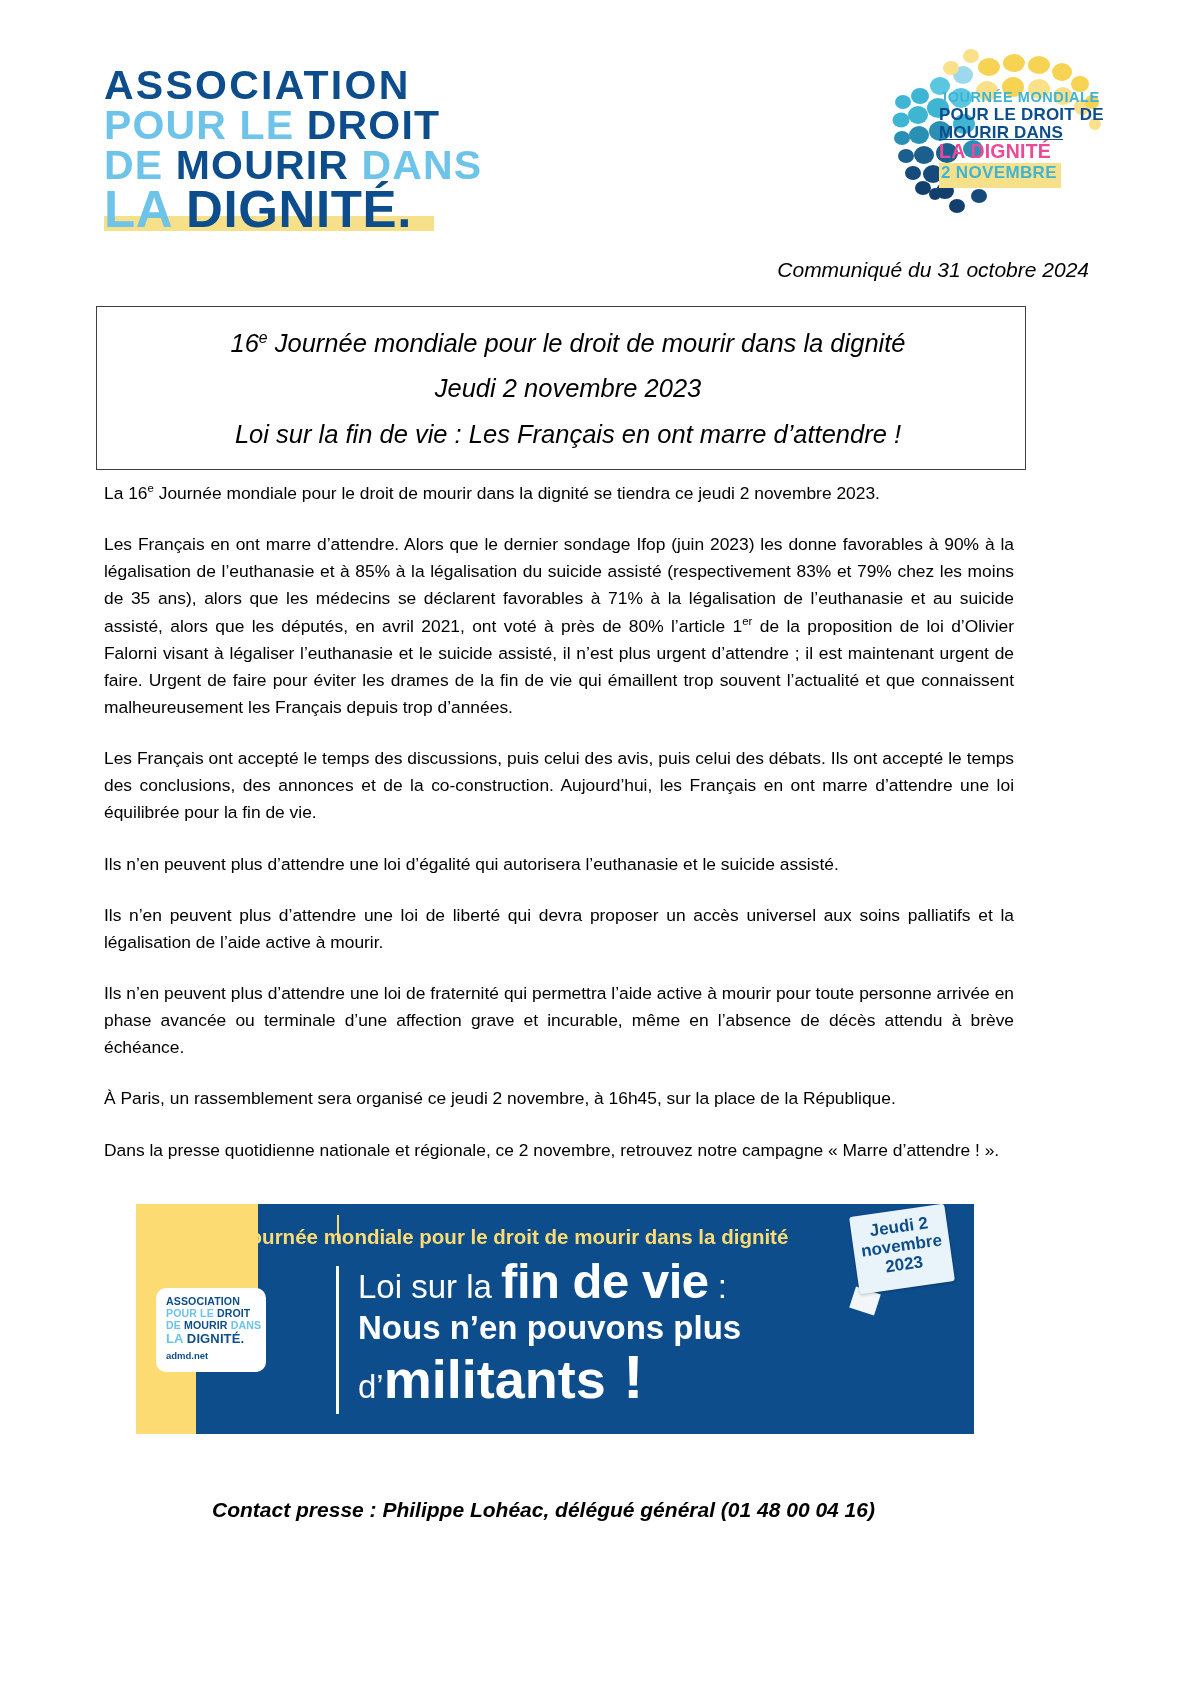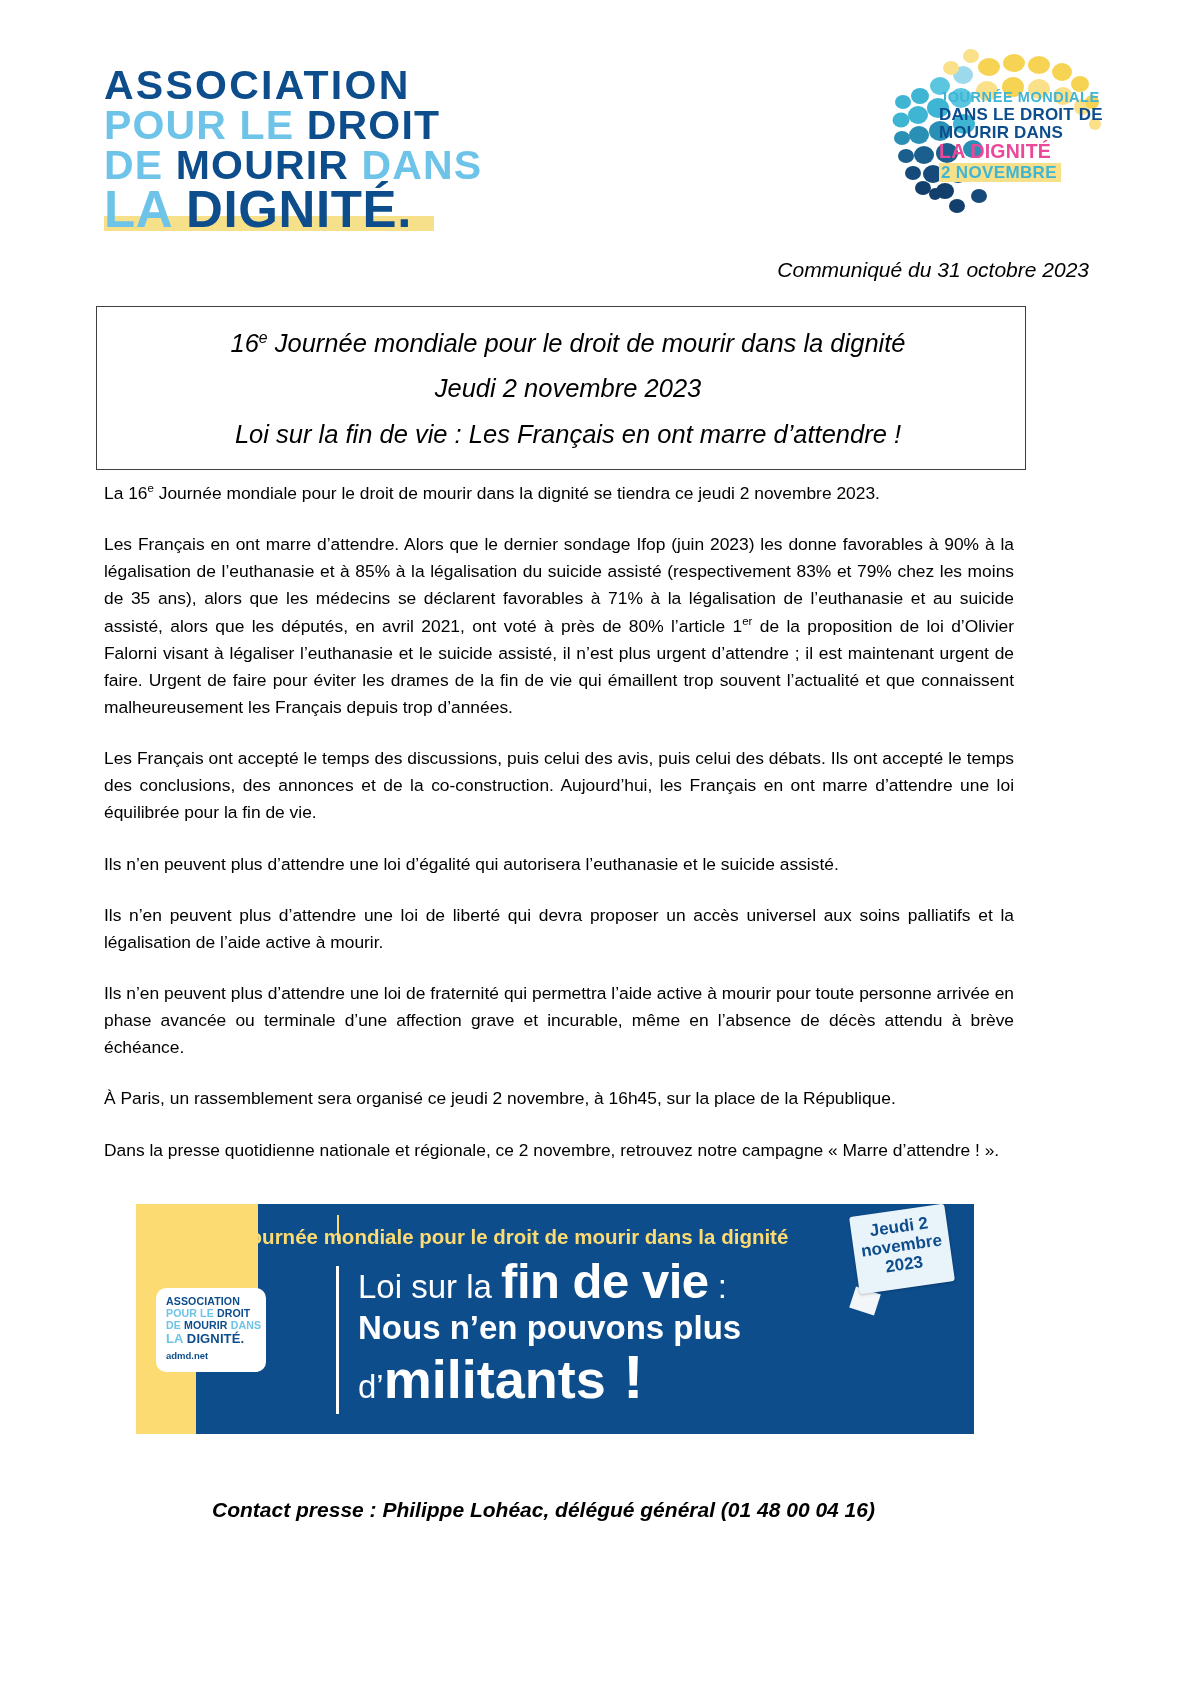--- a/index.html
+++ b/index.html
@@ -39,24 +39,24 @@
   }
   .l4wrap{position:relative;display:inline-block;}
 
   
   .globe-logo{position:absolute;right:80px;top:34px;width:250px;height:185px;}
   .globe-logo svg{display:block;}
   .jm-text{position:absolute;left:78px;top:56px;line-height:1.0;}
   .jm-text .t{font-weight:bold;white-space:nowrap;font-family:"Liberation Sans", sans-serif;}
   .jm-t1{font-size:14.5px;color:#3fb5d4;letter-spacing:0.04em;}
   .jm-t2{font-size:17px;color:#0d4d8c;letter-spacing:0.012em;margin-top:1px;}
-  .jm-t3{font-size:17px;color:#0d4d8c;letter-spacing:0.012em;margin-top:1px;}
+  .jm-t3{font-size:17px;color:#0d4d8c;letter-spacing:0.012em;margin-top:1px;text-decoration:underline;}
   .jm-t4{font-size:19.5px;color:#ec4899;letter-spacing:0.012em;margin-top:1px;}
   .jm-t5{font-size:17px;color:#3fb5d4;letter-spacing:0.02em;margin-top:2px;
-         background:#f7e08a;display:inline-block;padding:1px 4px 1px 2px;}
+         background:#f7e08a;display:inline-block;padding:1px 4px 7px 2px;}
 
   
   .communique{
     position:absolute;right:102px;top:258px;
     font-style:italic;font-size:21px;color:#000;
     white-space:nowrap;
     font-family:"Liberation Sans", sans-serif;
   }
 
   
@@ -201,28 +201,28 @@
           <ellipse cx="234" cy="90" rx="6" ry="6" fill="#fbe08a"></ellipse>
           <ellipse cx="110" cy="22" rx="8" ry="7" fill="#fbe08a"></ellipse>
           <ellipse cx="90" cy="34" rx="8" ry="7" fill="#fbe08a"></ellipse>
           <ellipse cx="74" cy="160" rx="6" ry="6" fill="#123f6b"></ellipse>
           <ellipse cx="96" cy="172" rx="8" ry="7" fill="#123f6b"></ellipse>
           <ellipse cx="118" cy="162" rx="8" ry="7" fill="#154a7a"></ellipse>
         </g>
       </svg>
       <div class="jm-text">
         <div class="t jm-t1">JOURNÉE MONDIALE</div>
-        <div class="t jm-t2">DANS LE DROIT DE</div>
+        <div class="t jm-t2">POUR LE DROIT DE</div>
         <div class="t jm-t3">MOURIR DANS</div>
         <div class="t jm-t4">LA DIGNITÉ</div>
         <div class="t jm-t5">2 NOVEMBRE</div>
       </div>
     </div>
 
-    <div class="communique">Communiqué du 31 octobre 2023</div>
+    <div class="communique">Communiqué du 31 octobre 2024</div>
   </div>
 
   <div class="title-box">
     <div class="tl"><span>16</span><sup>e</sup><span> Journée mondiale pour le droit de mourir dans la dignité</span></div>
     <div class="tl">Jeudi 2 novembre 2023</div>
     <div class="tl">Loi sur la fin de vie : Les Français en ont marre d’attendre !</div>
   </div>
 
   <div class="body-text">
     <p><span>La 16</span><sup>e</sup><span> Journée mondiale pour le droit de mourir dans la dignité se tiendra ce jeudi 2 novembre 2023.</span></p>

